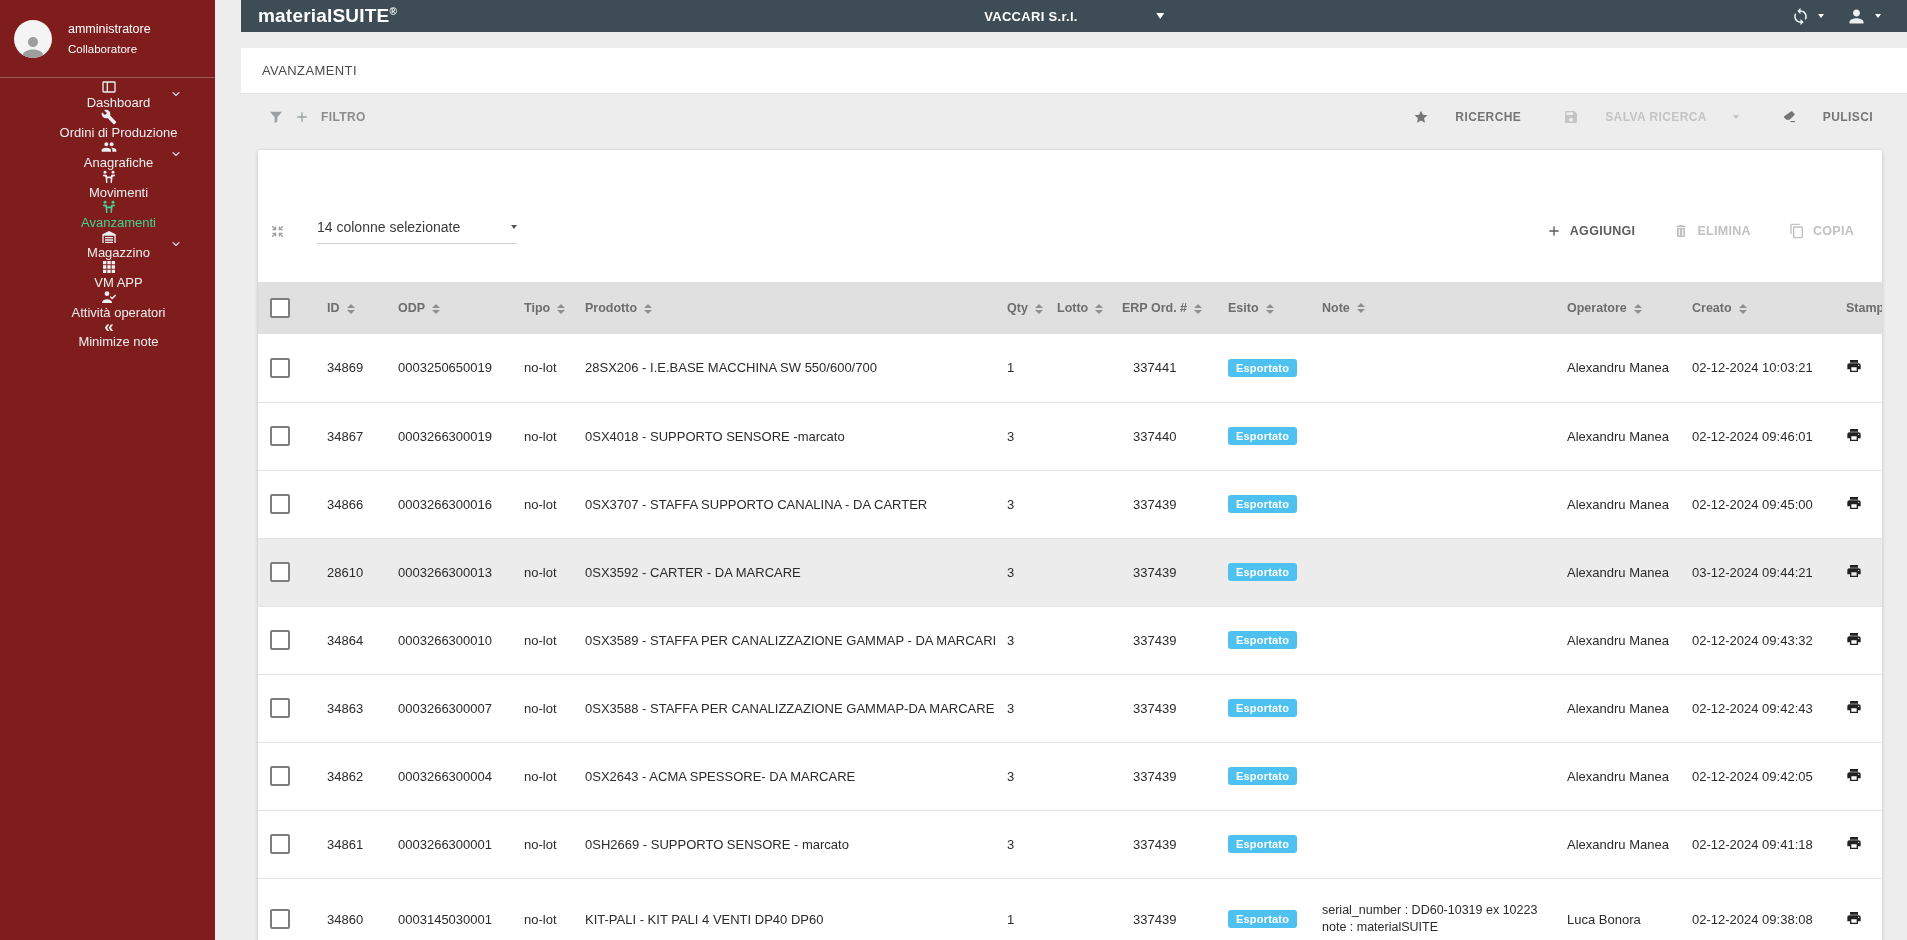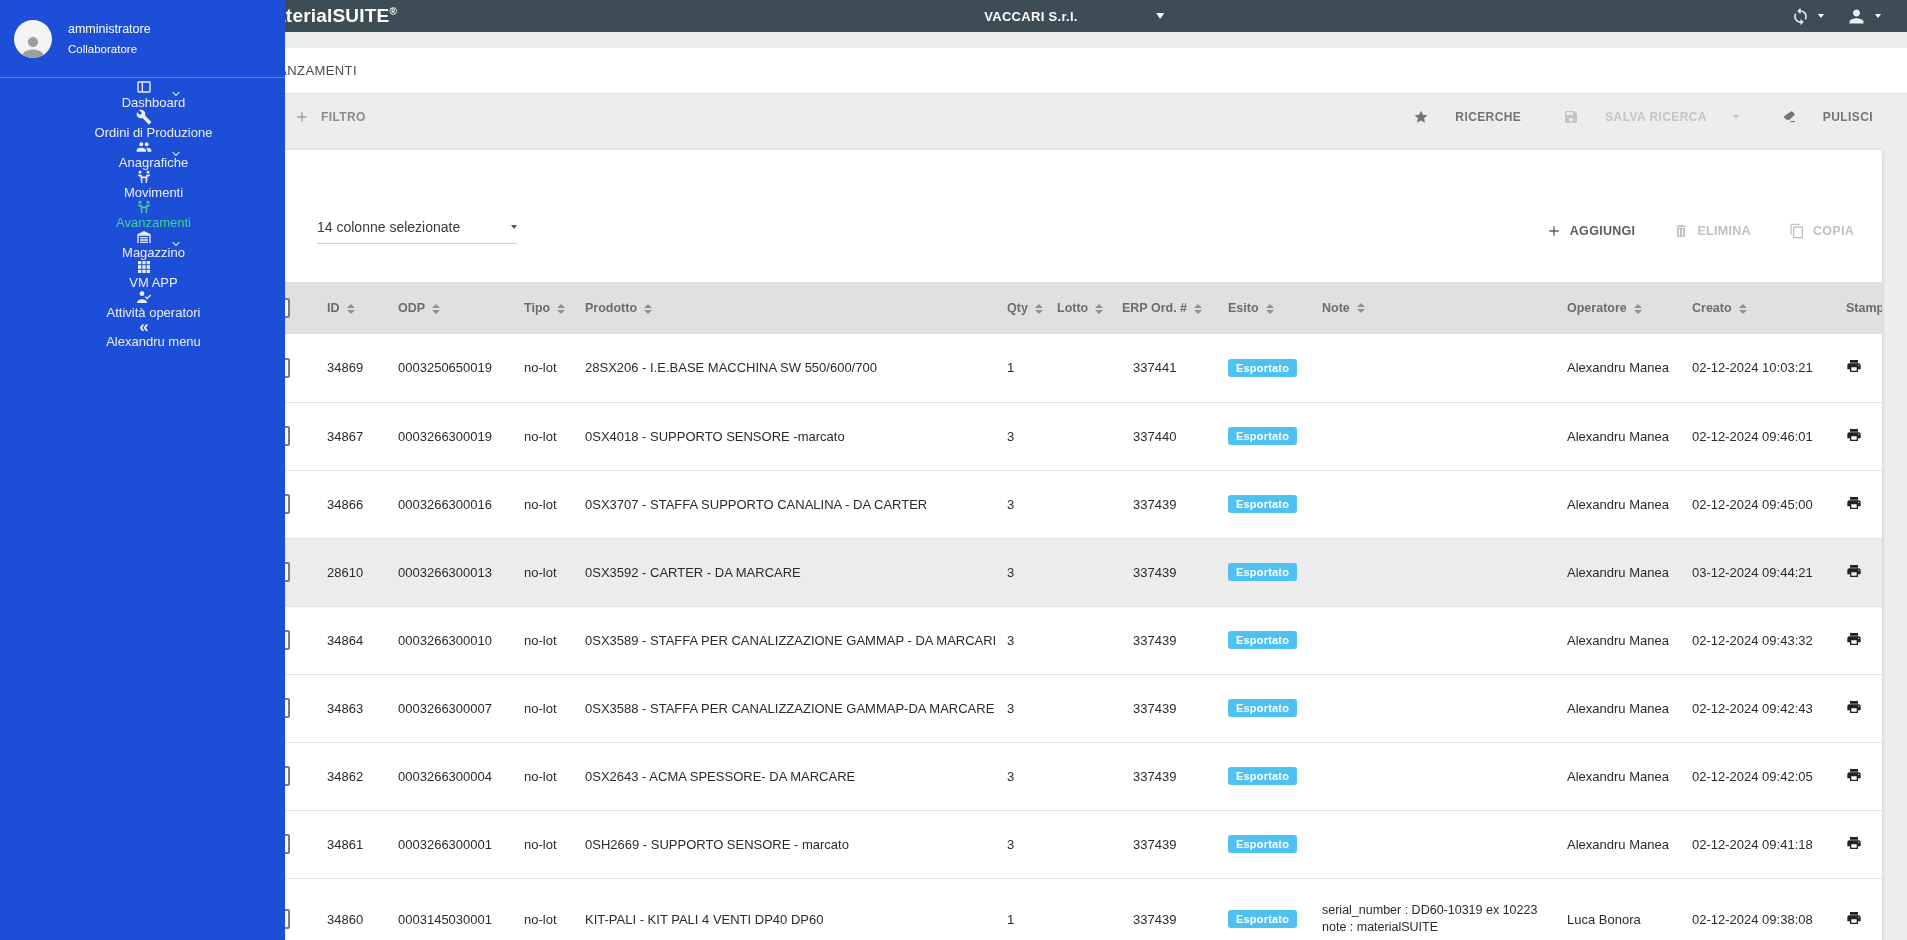--- a/index.html
+++ b/index.html
@@ -1,20 +1,20 @@
 <!DOCTYPE html>
 <html><head>
 <meta charset="utf-8">
 <style>
   html,body{margin:0;padding:0;background:#ededed;}
   .app{position:relative;width:1907px;height:940px;overflow:hidden;background:#ededed;
        font-family:"Liberation Sans",sans-serif;-webkit-font-smoothing:antialiased;}
 
   
-  .sidebar{position:absolute;left:0;top:0;width:285px;height:100%;background:#1d4ed8;color:#eceff1;z-index:3;}
+  .sidebar{position:absolute;left:0;top:0;width:215px;height:100%;background:#7f1d1d;color:#eceff1;z-index:3;}
   .user-block{height:77px;border-bottom:1px solid rgba(255,255,255,.28);display:flex;align-items:center;padding:0 14px;gap:16px;}
   .avatar{width:38px;height:38px;border-radius:50%;background:#f4f4f4;overflow:hidden;display:flex;align-items:flex-end;justify-content:center;flex:0 0 auto;}
   .avatar svg{width:30px;height:30px;color:#9e9e9e;margin-bottom:-4px;}
   .user-meta{display:flex;flex-direction:column;gap:7px;}
   .user-name{font-size:12.5px;color:#fff;}
   .user-role{font-size:11.5px;color:#fff;}
   .nav{padding-top:1px;}
   .nav-item{position:relative;height:30px;display:flex;align-items:center;padding-left:22px;font-size:13px;color:#eceff1;cursor:pointer;flex-direction:column;}
   .nav-item .nav-icon{width:16px;height:16px;margin-right:19px;display:inline-flex;align-items:center;justify-content:center;}
   .nav-icon svg{width:16px;height:16px;}
@@ -190,21 +190,21 @@
               <path d="M1.5 20.4c0-3.3 5-5 7.5-5s7.5 1.7 7.5 5v.6h-15z"></path>
               <path d="M14.5 10.7l2.2 2.2 4.6-4.6 1.4 1.4-6 6-3.6-3.6z"></path>
             </svg>
           </span>
           <span>Attività operatori</span>
         </div>
         <div class="nav-item">
           <span class="nav-icon">
             <span class="glyph">«</span>
           </span>
-          <span>Alexandru menu</span>
+          <span>Minimize note</span>
         </div>
       </nav>
   </aside>
 
   <header class="topbar">
     <span class="brand"><span>materialSUITE</span><sup>®</sup></span>
     <div class="company">
       <span>VACCARI S.r.l.</span>
       <span class="caret"></span>
     </div>

